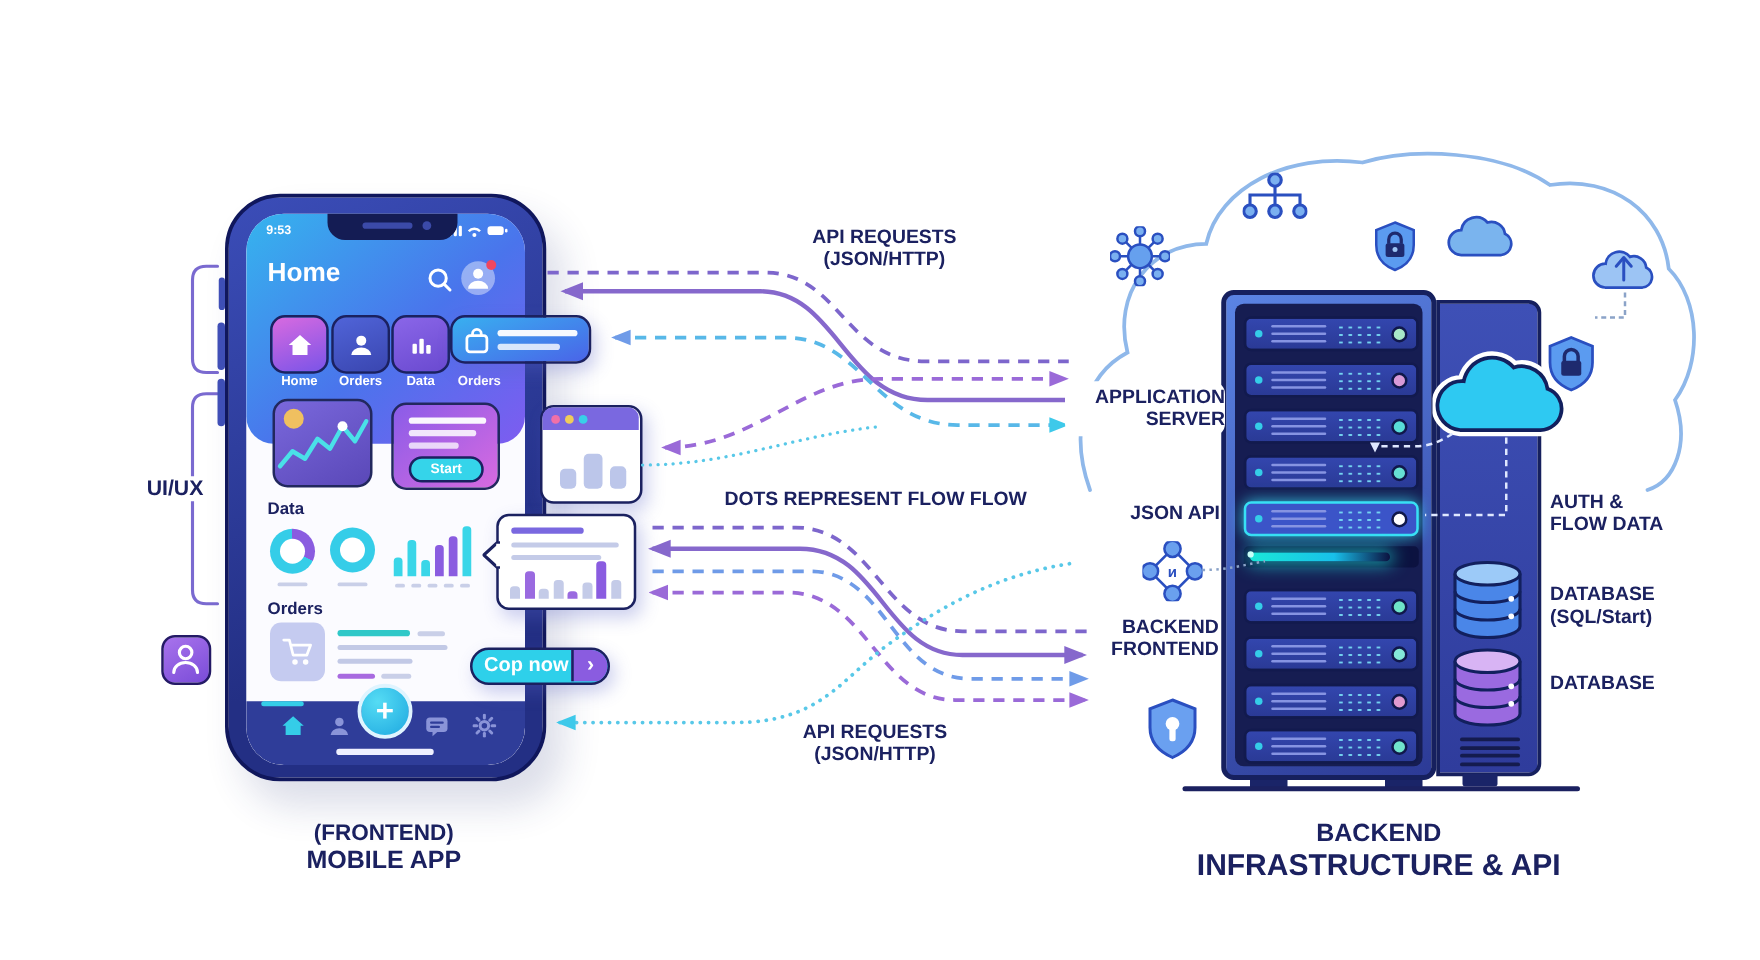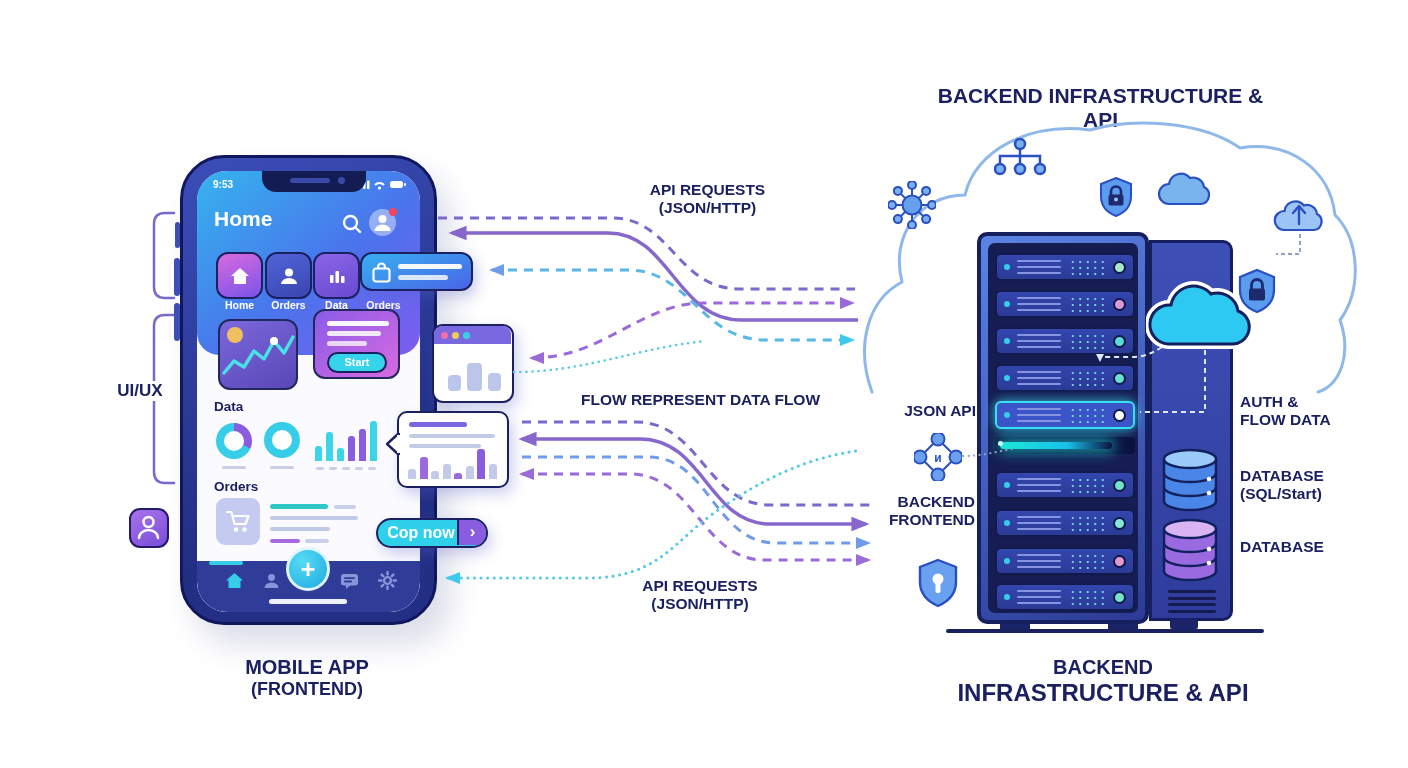--- a/index.html
+++ b/index.html
@@ -55,21 +55,20 @@
 </style>
 </head>
 <body>
 
 <div id="canvas">
 
   <svg class="abs" style="left:0;top:0;z-index:1;" width="1408" height="768">
     <path d="M 872,392 C 855,345 868,300 902,282 C 890,235 920,195 965,195 C 975,150 1030,122 1090,130 C 1130,118 1200,120 1240,148 C 1290,140 1330,170 1335,215 C 1360,240 1362,290 1340,320 C 1352,355 1340,385 1318,392" fill="none" stroke="#8fb8ea" stroke-width="3" stroke-linecap="round"></path>
   </svg>
 
-  <div class="lbl ctr" style="left:928px;top:84px;width:345px;font-size:21px;">BACKEND INFRASTRUCTURE &amp; API</div>
 
   <svg class="abs" style="left:0;top:0;z-index:2;" width="300" height="768">
     <path d="M174,213 H165 Q154,213 154,224 V287 Q154,298 165,298 H174" fill="none" stroke="#7a6ad0" stroke-width="2.5" stroke-linecap="round"></path>
     <path d="M174,315 H165 Q154,315 154,326 V472 Q154,483 165,483 H174" fill="none" stroke="#7a6ad0" stroke-width="2.5" stroke-linecap="round"></path>
   </svg>
   <div class="lbl ctr" style="left:108px;top:381px;width:64px;font-size:17px;background:#fff;z-index:3;">UI/UX</div>
   <div class="abs" style="left:129px;top:508px;width:40px;height:40px;border-radius:11px;background:linear-gradient(150deg,#a873ec,#7a4cd8);border:2.5px solid #241a66;box-sizing:border-box;z-index:3;">
     <svg width="35" height="35" viewBox="0 0 35 35">
       <circle cx="17.5" cy="12" r="5" fill="none" stroke="#fff" stroke-width="2.5"></circle>
       <path d="M8,28 a9.5,8 0 0 1 19,0" fill="none" stroke="#fff" stroke-width="2.5" stroke-linecap="round"></path>
@@ -132,21 +131,21 @@
     <div class="tile-lbl" style="left:116px;top:128px;">Data</div>
     <div class="tile-lbl" style="left:163px;top:128px;">Orders</div>
 
     <div class="card" style="left:21px;top:148px;width:80px;height:71px;background:linear-gradient(150deg,#7a68dc,#5a48b8);">
       <svg width="76" height="67" viewBox="0 0 76 67">
         <circle cx="15" cy="14" r="8" fill="#f0c060"></circle>
         <polyline points="4,52 14,40 24,46 34,30 44,38 54,20 64,32 73,16" fill="none" stroke="#4ae0e8" stroke-width="3.5" stroke-linecap="round" stroke-linejoin="round"></polyline>
         <circle cx="54" cy="20" r="4" fill="#fff"></circle>
       </svg>
     </div>
-    <div class="card" style="left:116px;top:138px;width:87px;height:70px;background:linear-gradient(140deg,#8a5ce8,#d86ae0);">
+    <div class="card" style="left:116px;top:151px;width:87px;height:70px;background:linear-gradient(140deg,#8a5ce8,#d86ae0);">
       <div class="ln" style="left:12px;top:10px;width:62px;height:5px;background:rgba(255,255,255,.95);"></div>
       <div class="ln" style="left:12px;top:20px;width:54px;height:5px;background:rgba(255,255,255,.85);"></div>
       <div class="ln" style="left:12px;top:30px;width:40px;height:5px;background:rgba(255,255,255,.75);"></div>
       <div class="abs" style="left:12px;top:41px;width:60px;height:21px;border-radius:11px;background:#35d4ea;border:2px solid #1b2160;box-sizing:border-box;color:#fff;font-size:11px;font-weight:700;text-align:center;line-height:17px;">Start</div>
     </div>
 
     <div class="abs" style="left:17px;top:228px;font-size:13.5px;font-weight:700;color:#1b2160;">Data</div>
     <div class="donut" style="left:19px;top:252px;background:conic-gradient(#8a5ce0 15deg 115deg,#35cde8 115deg 375deg);"></div>
     <div class="donut" style="left:67px;top:251px;background:conic-gradient(#35cde8 330deg 470deg,#7a68d8 110deg 330deg);"></div>
     <div class="mini-dash abs" style="left:25px;top:295px;width:24px;"></div>
@@ -500,43 +499,47 @@
     <path d="M1162,347 C1148,356 1140,357 1130,357 H1100" fill="none" stroke="#dfe8ff" stroke-width="2" stroke-dasharray="5 4"></path>
     <polygon points="1096,354 1104,354 1100,362" fill="#dfe8ff"></polygon>
     <path d="M1300,234 V254 H1276" fill="none" stroke="#8ba3c8" stroke-width="2" stroke-dasharray="4 3"></path>
     <path d="M962,456 C982,456 994,452 1012,449" fill="none" stroke="#8ba3c8" stroke-width="2" stroke-dasharray="2 3.5"></path>
   </svg>
 
   <div class="lbl ctr" style="left:600px;top:181px;width:215px;font-size:15.5px;z-index:6;">
     <div>API REQUESTS</div>
     <div>(JSON/HTTP)</div>
   </div>
-  <div class="lbl ctr" style="left:558px;top:391px;width:285px;font-size:15.5px;background:#fff;z-index:6;">FLOW REPRESENT DATA FLOW</div>
+  <div class="lbl ctr" style="left:558px;top:391px;width:285px;font-size:15.5px;background:#fff;z-index:6;">DOTS REPRESENT FLOW FLOW</div>
   <div class="lbl ctr" style="left:595px;top:577px;width:210px;font-size:15.5px;z-index:6;">
     <div>API REQUESTS</div>
     <div>(JSON/HTTP)</div>
   </div>
 
+  <div class="lbl rgt" style="left:852px;top:305px;width:124px;font-size:15.5px;background:#fff;padding:4px 0 4px 4px;border-radius:10px;z-index:6;">
+    <div>APPLICATION</div>
+    <div>SERVER</div>
+  </div>
   <div class="lbl rgt" style="left:876px;top:402px;width:100px;font-size:15.5px;background:#fff;z-index:6;">JSON API</div>
   <div class="lbl rgt" style="left:855px;top:493px;width:120px;font-size:15.5px;z-index:6;">
     <div>BACKEND</div>
     <div>FRONTEND</div>
   </div>
   <div class="lbl" style="left:1240px;top:393px;width:120px;font-size:15.5px;z-index:6;">
     <div>AUTH &amp;</div>
     <div>FLOW DATA</div>
   </div>
   <div class="lbl" style="left:1240px;top:467px;width:130px;font-size:15.5px;z-index:6;">
     <div>DATABASE</div>
     <div>(SQL/Start)</div>
   </div>
   <div class="lbl" style="left:1240px;top:538px;width:120px;font-size:15.5px;z-index:6;">DATABASE</div>
 
   <div class="lbl ctr" style="left:157px;top:656px;width:300px;font-size:20px;">
+    <div style="font-size:18px;">(FRONTEND)</div>
     <div>MOBILE APP</div>
-    <div style="font-size:18px;">(FRONTEND)</div>
   </div>
   <div class="lbl ctr" style="left:953px;top:656px;width:300px;font-size:20px;">
     <div>BACKEND</div>
     <div style="font-size:24px;">INFRASTRUCTURE &amp; API</div>
   </div>
 
 </div>
 
 </body></html>

